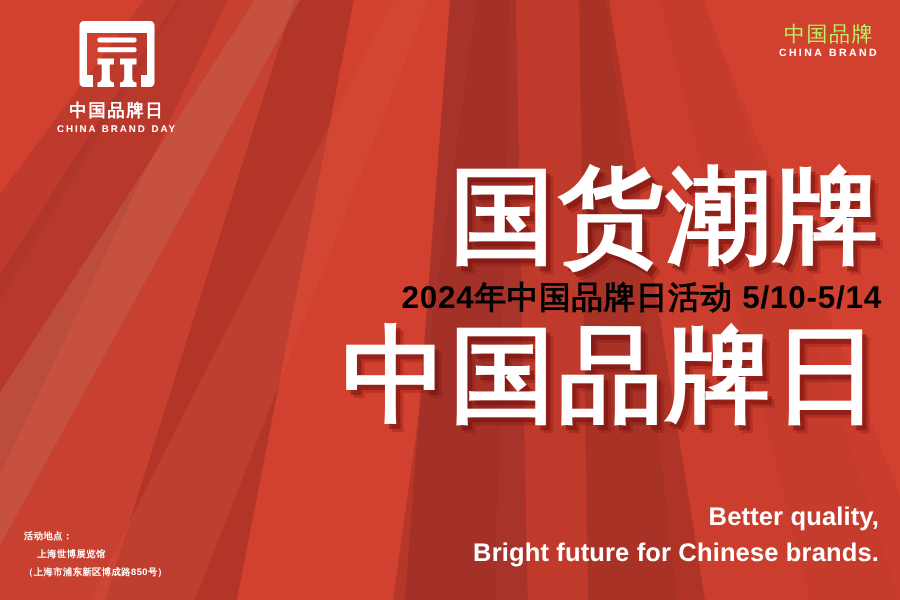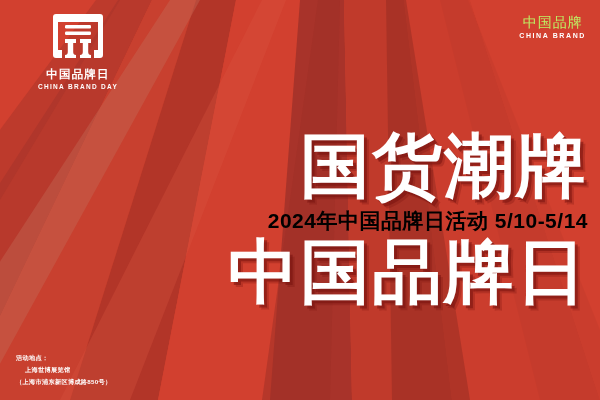--- a/index.html
+++ b/index.html
@@ -81,21 +81,21 @@
     color:#ffffff;
     letter-spacing:1.6px;
     line-height:1.15;
     margin-top:2px;
     white-space:nowrap;
   }
 
   
   #headline {
     position:absolute;
-    right:12px; top:132px;
+    right:12px; top:110px;
     width:420px;
     text-align:right;
     z-index:5;
   }
   .hl-line {
     font-size:70px;
     font-weight:bold;
     color:#ffffff;
     letter-spacing:2px;
     line-height:0.98;
@@ -189,20 +189,24 @@
       <div class="tr-en">CHINA BRAND</div>
     </div>
   </div>
 
   <div id="headline">
     <div class="hl-line">国货潮牌</div>
     <div id="subline">2024年中国品牌日活动 5/10-5/14</div>
     <div class="hl-line">中国品牌日</div>
   </div>
 
+  <div id="tagline">
+    <div class="tag-line">Better quality,</div>
+    <div class="tag-line">Bright future for Chinese brands.</div>
+  </div>
 
   <div id="venue">
     <div class="venue-line">活动地点：</div>
     <div class="venue-line venue-indent">上海世博展览馆</div>
     <div class="venue-line">（上海市浦东新区博成路850号）</div>
   </div>
 
 </div>
 
 </body></html>

